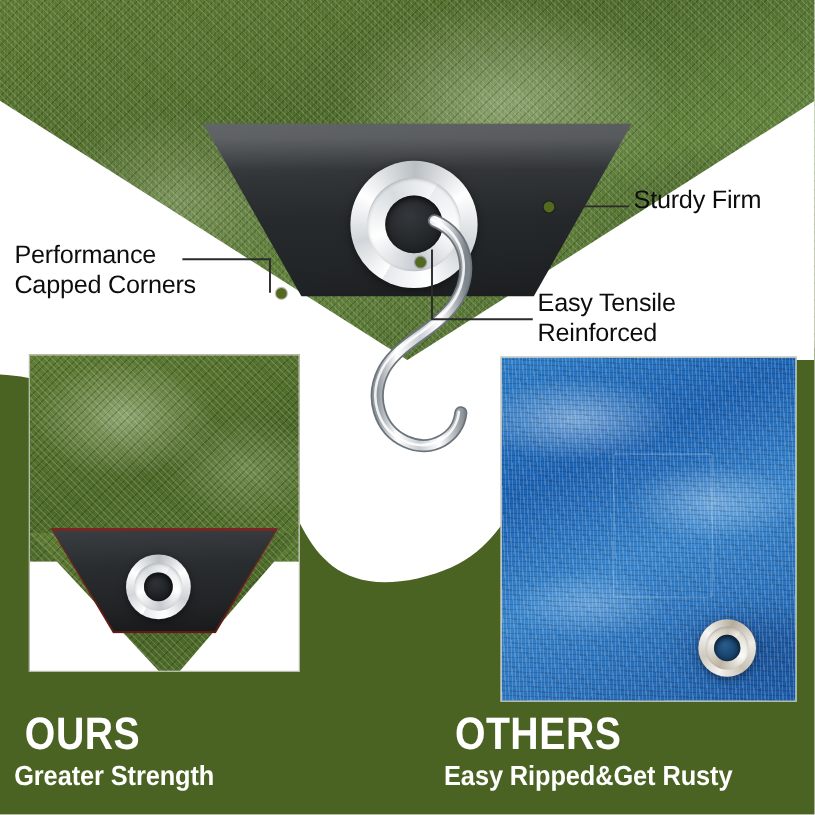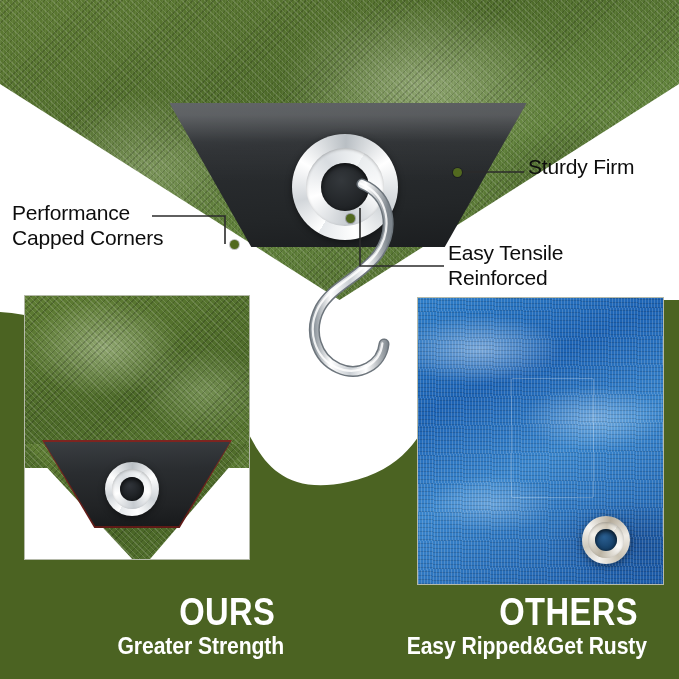--- a/index.html
+++ b/index.html
@@ -144,21 +144,21 @@
   .grommet-others { position:absolute; left:164px; top:218px; width:48px; height:48px; }
   .grommet-others .grommet-ring {
     background:conic-gradient(from 200deg, #f2f1ee, #cfcabd 14%, #f7f6f3 30%, #b6ad9c 48%, #efece6 66%, #c9c2b3 84%, #f5f3ef 100%);
   }
   .grommet-others .grommet-ring::after {
     background:conic-gradient(from 40deg, #e2ded4, #fbfaf8 22%, #bdb5a4 45%, #f3f1ec 70%, #cdc6b7 90%, #efedE7 100%);
   }
   .grommet-others .grommet-hole { background:radial-gradient(circle at 42% 36%, #2a5f92, #17426b 60%, #0d2b47 100%); }
 
   
-  .caption { position:absolute; text-align:right; color:#ffffff; }
+  .caption { position:absolute; text-align:left; color:#ffffff; }
   .cap-title {
     font-family:"Liberation Sans Narrow","Liberation Sans", sans-serif;
     font-weight:700; font-size:38px; line-height:40px; letter-spacing:.5px;
     transform:scaleX(.86); transform-origin:center;
   }
   .cap-sub {
     font-family:"Liberation Sans Narrow","Liberation Sans", sans-serif;
     font-weight:700; font-size:23px; line-height:28px; letter-spacing:-.1px;
     transform:scaleX(.92); transform-origin:center; white-space:nowrap;
   }

